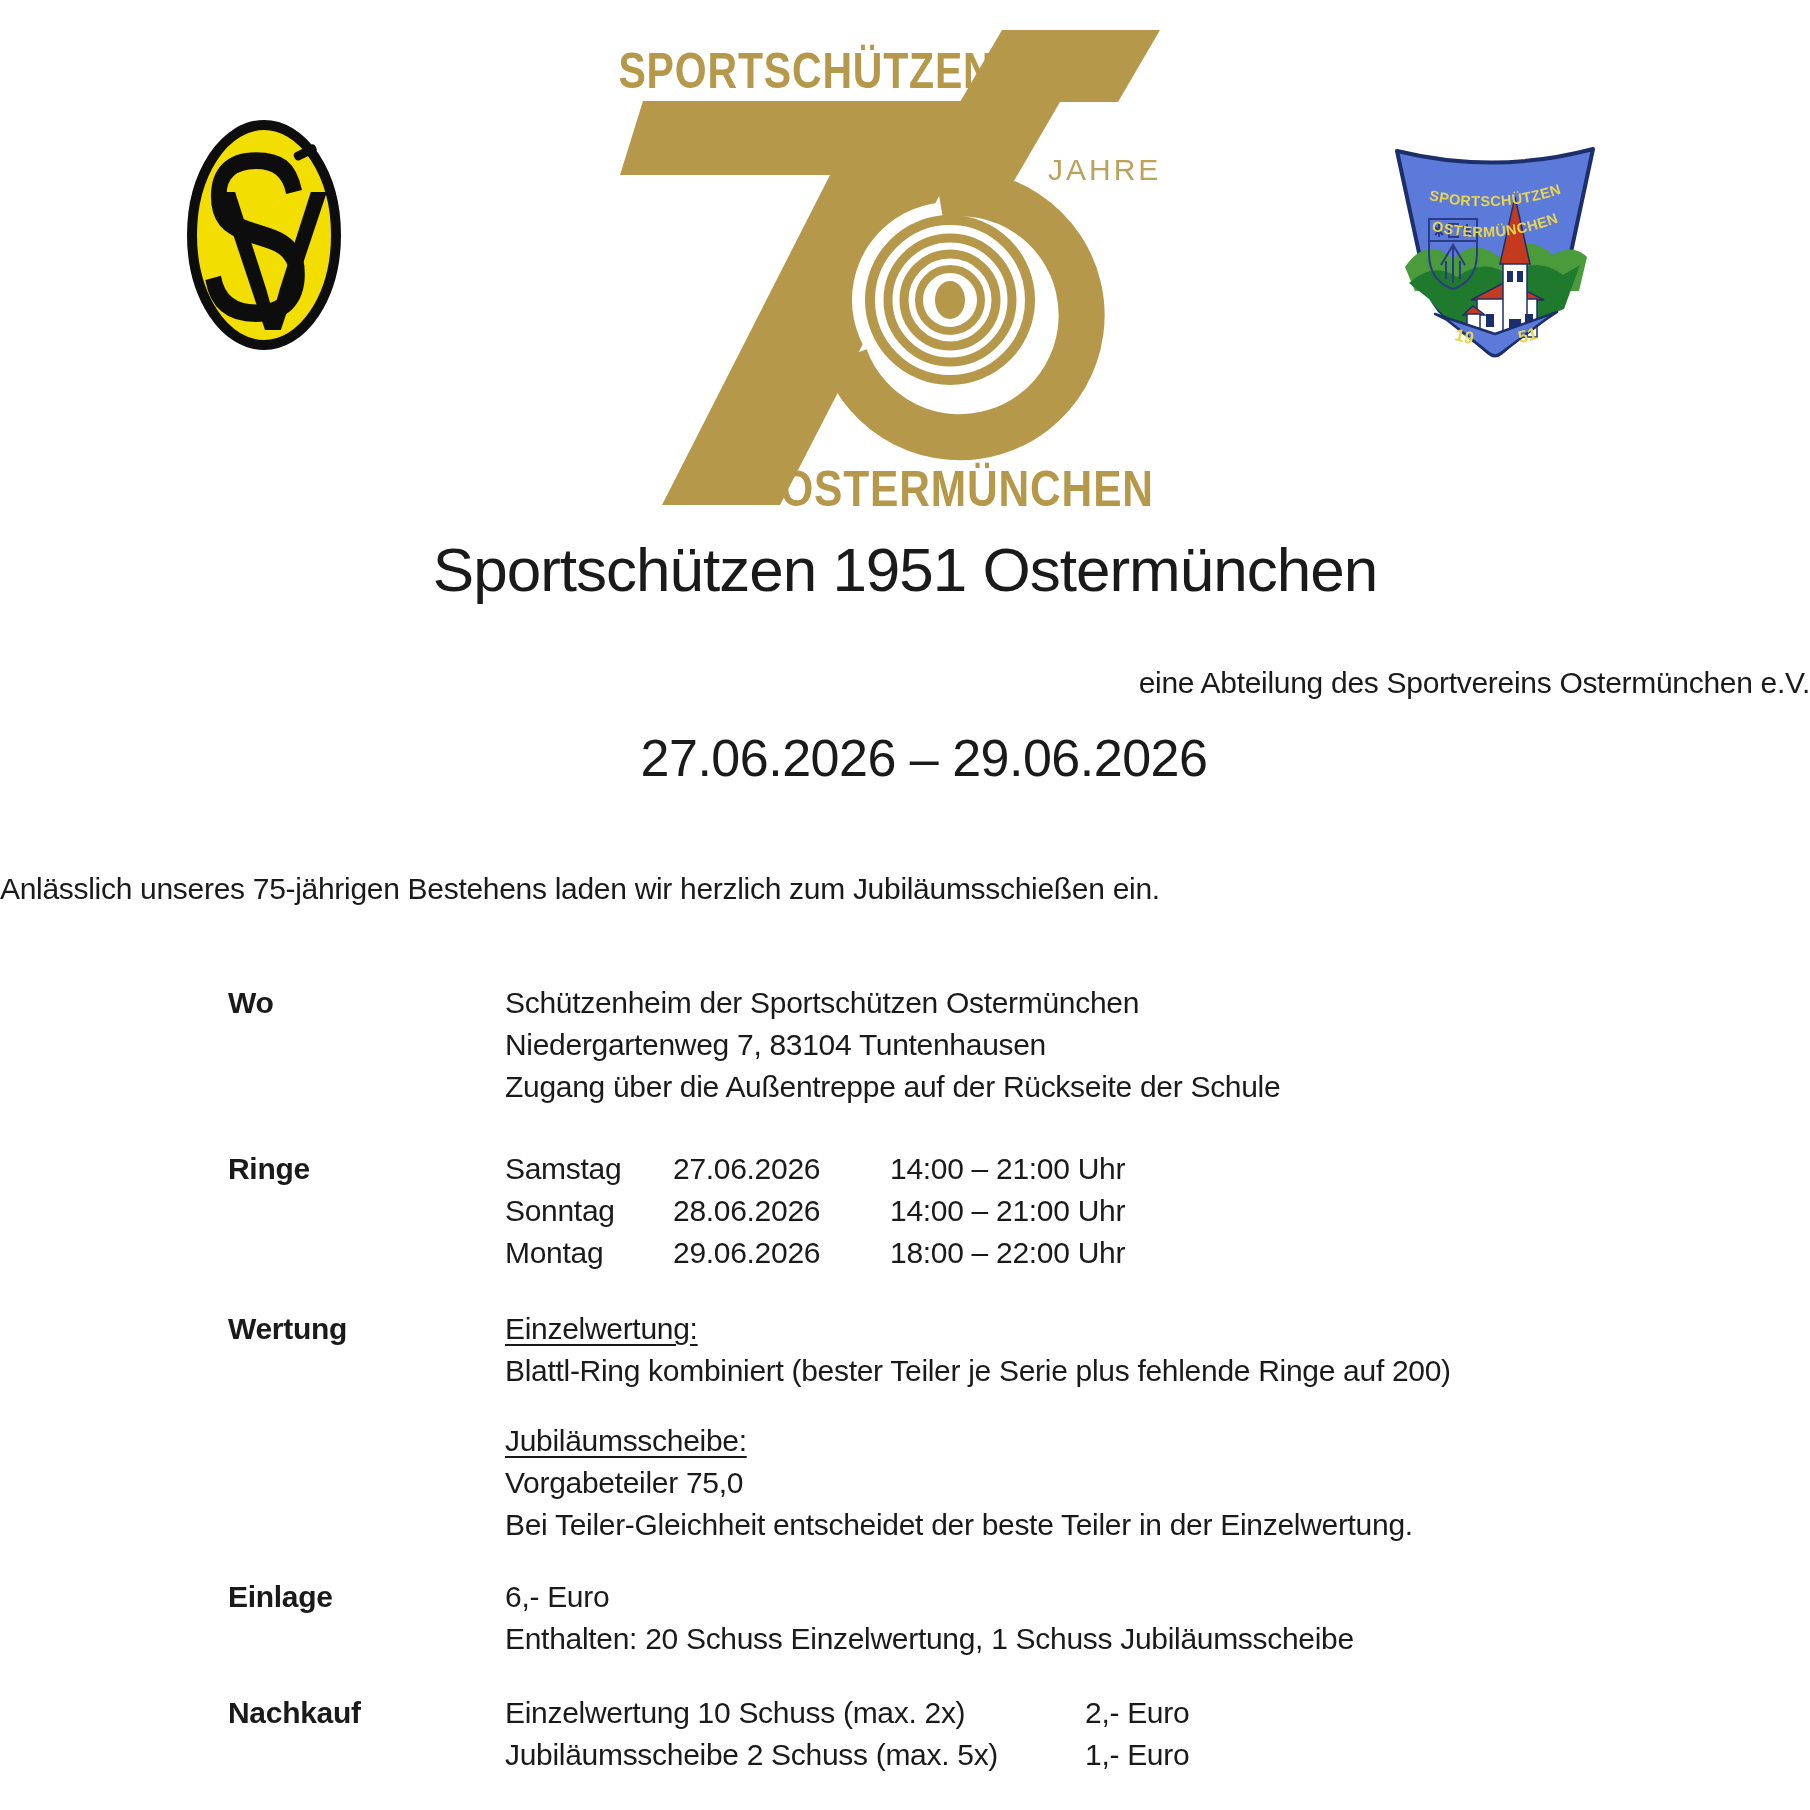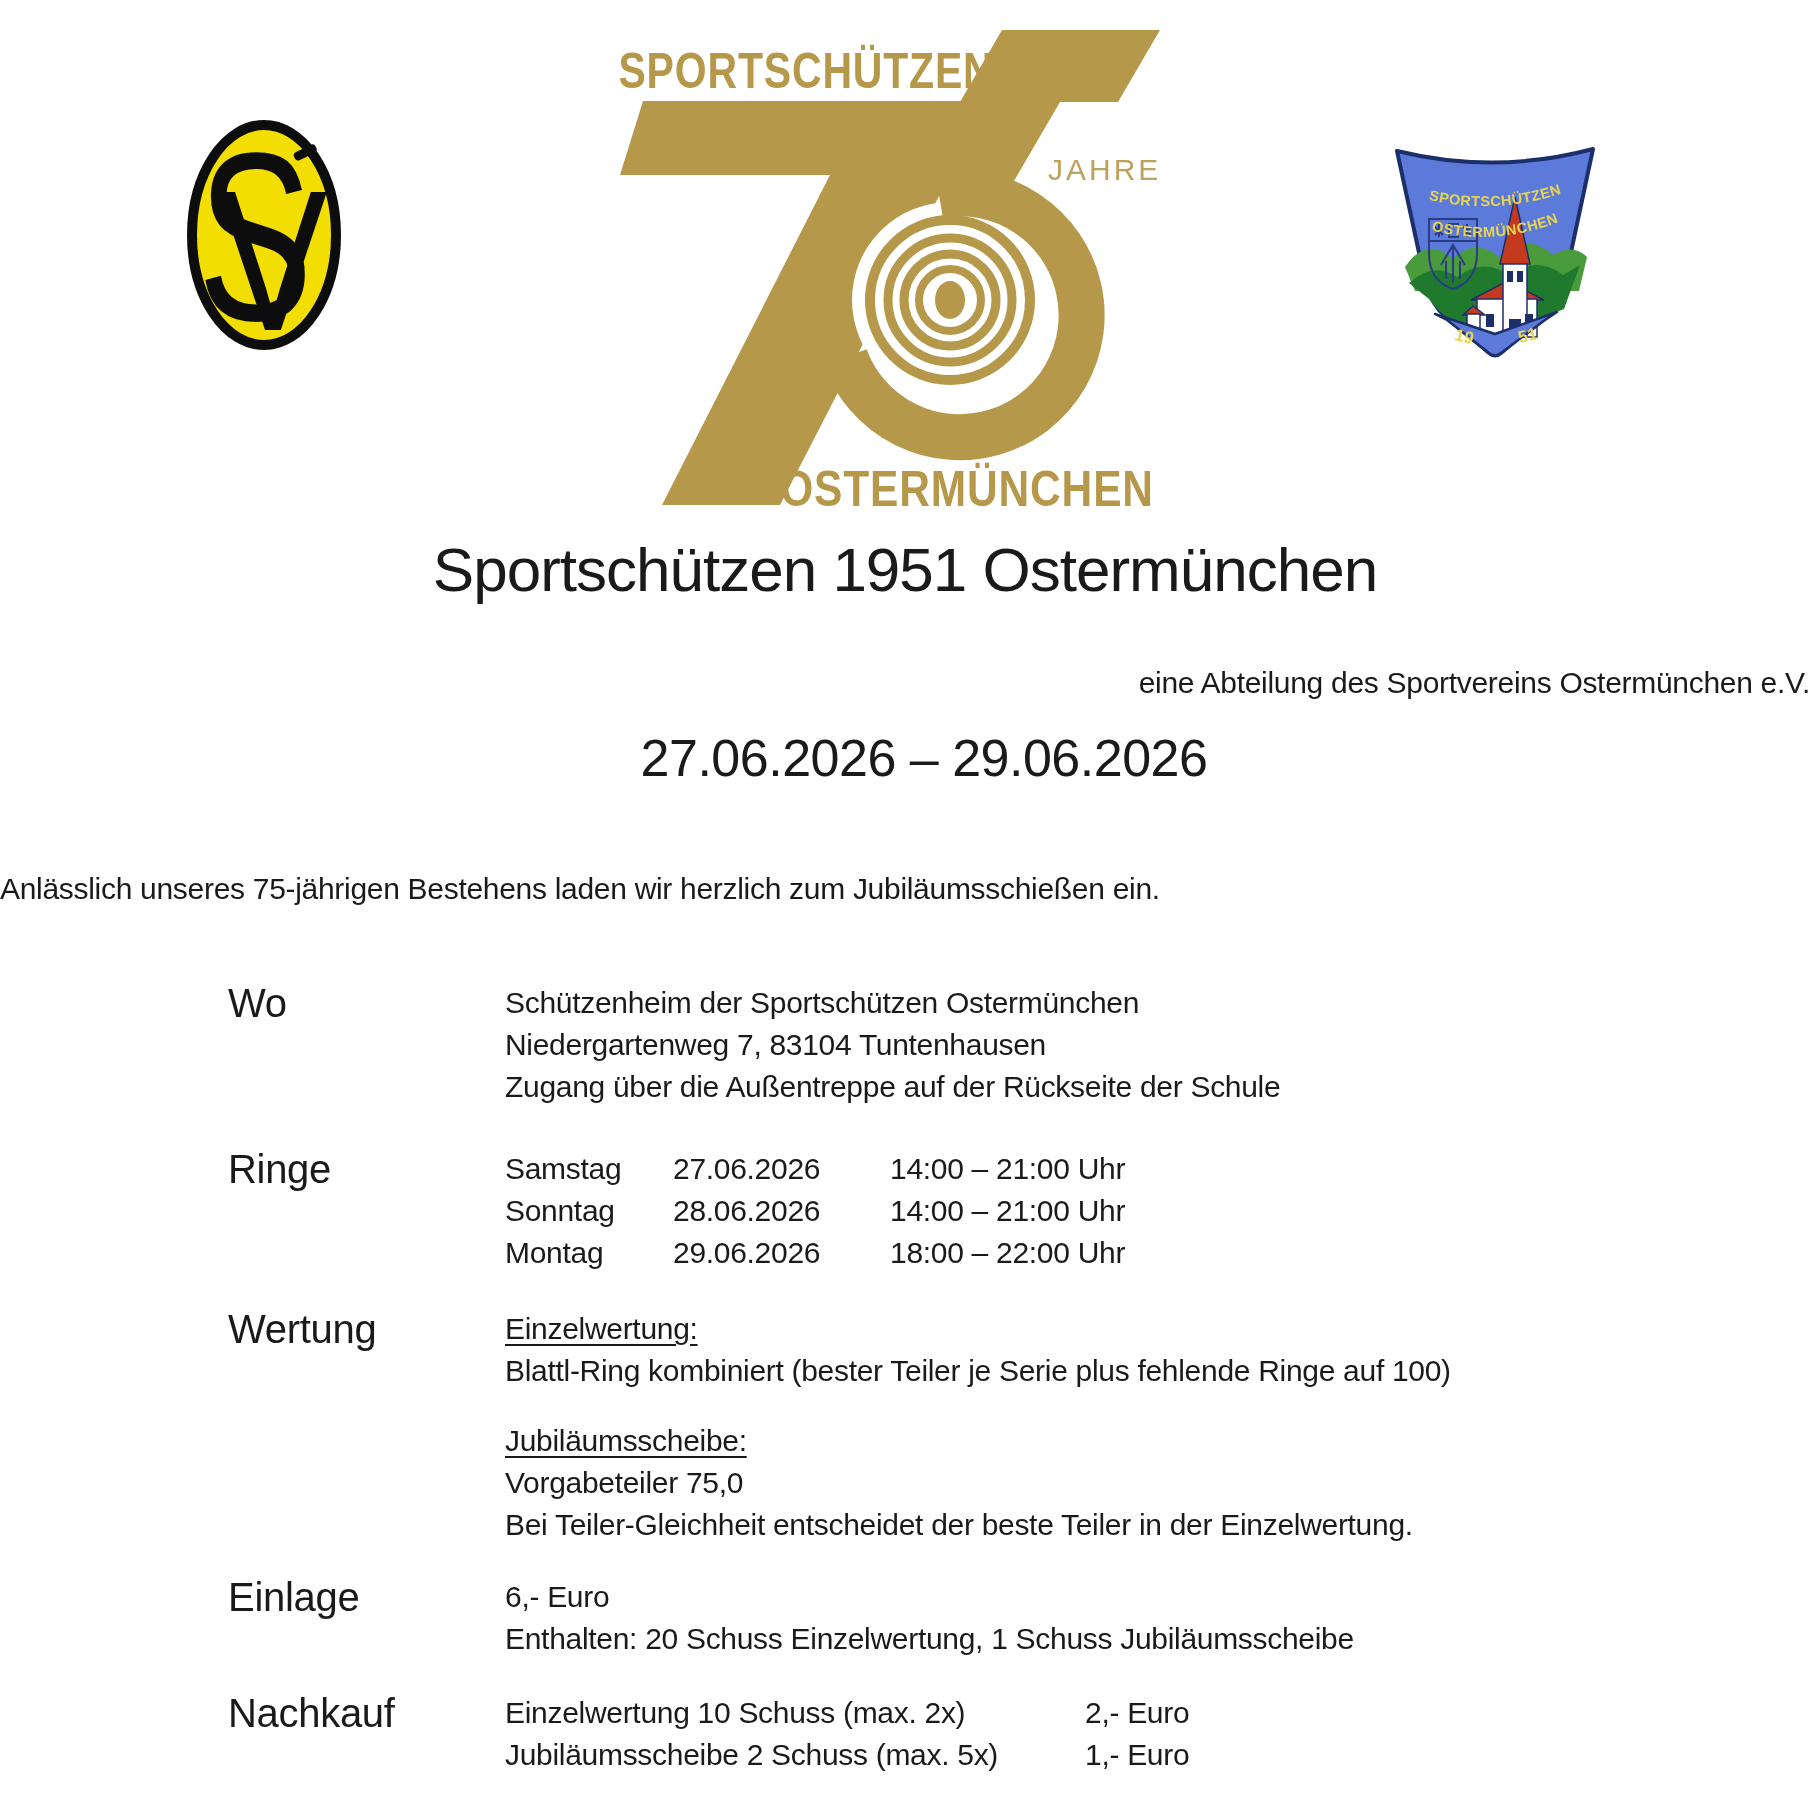--- a/index.html
+++ b/index.html
@@ -13,21 +13,21 @@
   .abs { position:absolute; }
 
   
   .title    { top:534px; left:0; width:100%; text-align:center; font-size:62px; font-weight:400; letter-spacing:-1px; }
   .subtitle { top:666px; left:0; width:100%; text-align:right; font-size:30px; letter-spacing:-0.3px; }
   .daterange{ top:728px; left:0; width:100%; text-align:center; font-size:52px; font-weight:400; letter-spacing:-0.5px;margin-left:19px; }
   .intro    { top:872px; left:0; width:100%; font-size:30px; letter-spacing:-0.3px; }
 
   
   .section { position:absolute; left:228px; right:70px; display:flex; align-items:flex-start; }
-  .sec-label { width:257px; flex:0 0 257px; font-size:40px; font-weight:400; line-height:42px; letter-spacing:-0.3px; }
+  .sec-label { width:257px; flex:0 0 257px; font-size:30px; font-weight:700; line-height:42px; letter-spacing:-0.3px; }
   .sec-body { flex:1; font-size:30px; line-height:42px; letter-spacing:-0.3px;margin-left:20px; }
   .sec-body .line { white-space:nowrap; }
   .u { text-decoration:underline; text-underline-offset:5px; text-decoration-thickness:2px; }
   .gap28 { height:28px; }
 
   .wann-row { display:flex; }
   .wann-day  { width:168px; flex:0 0 168px; }
   .wann-date { width:217px; flex:0 0 217px; }
   .wann-time { flex:1; white-space:nowrap; }
 
@@ -158,21 +158,21 @@
         <div class="wann-date">29.06.2026</div>
         <div class="wann-time">18:00 – 22:00 Uhr</div>
       </div>
     </div>
   </div>
 
   <div class="section" style="top:1308px">
     <div class="sec-label">Wertung</div>
     <div class="sec-body">
       <div class="line u">Einzelwertung:</div>
-      <div class="line">Blattl-Ring kombiniert (bester Teiler je Serie plus fehlende Ringe auf 100)</div>
+      <div class="line">Blattl-Ring kombiniert (bester Teiler je Serie plus fehlende Ringe auf 200)</div>
       <div class="gap28"></div>
       <div class="line u">Jubiläumsscheibe:</div>
       <div class="line">Vorgabeteiler 75,0</div>
       <div class="line">Bei Teiler-Gleichheit entscheidet der beste Teiler in der Einzelwertung.</div>
     </div>
   </div>
 
   <div class="section" style="top:1576px">
     <div class="sec-label">Einlage</div>
     <div class="sec-body">

